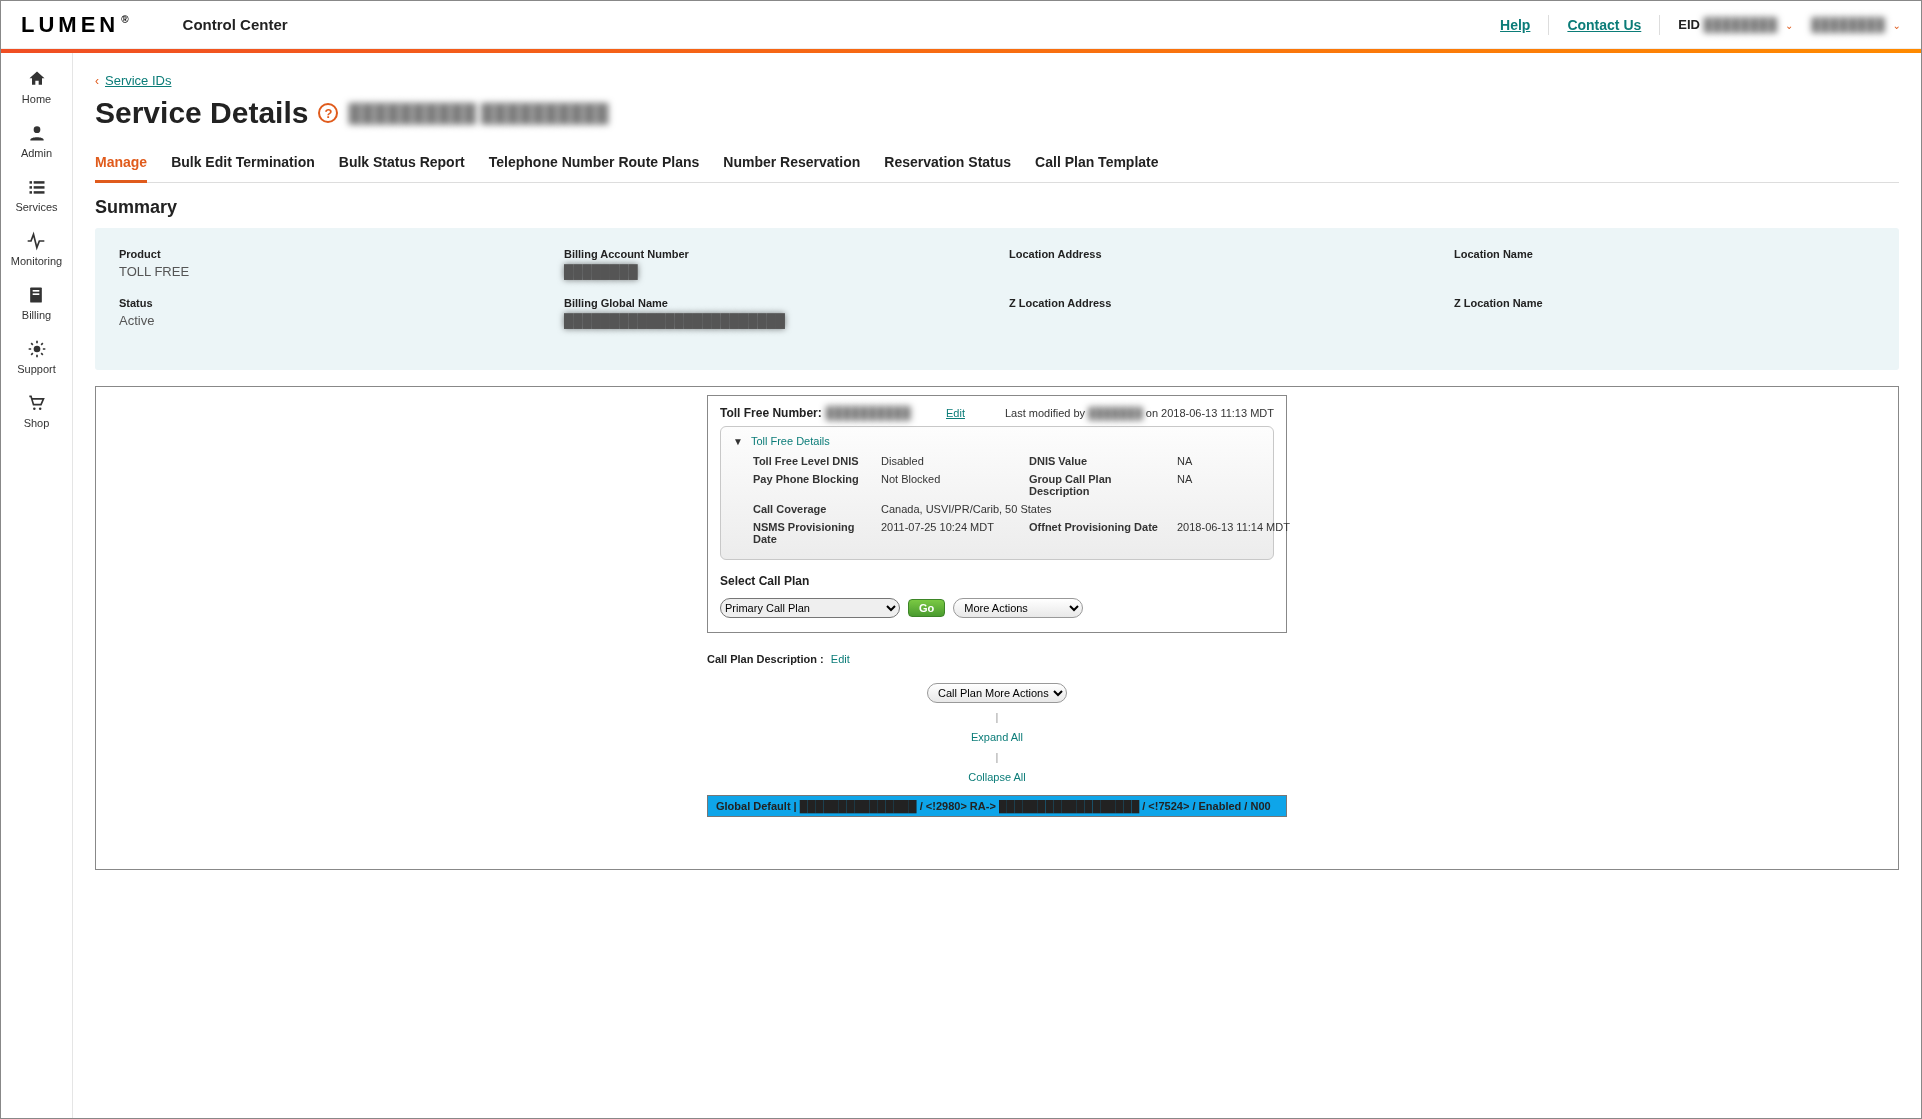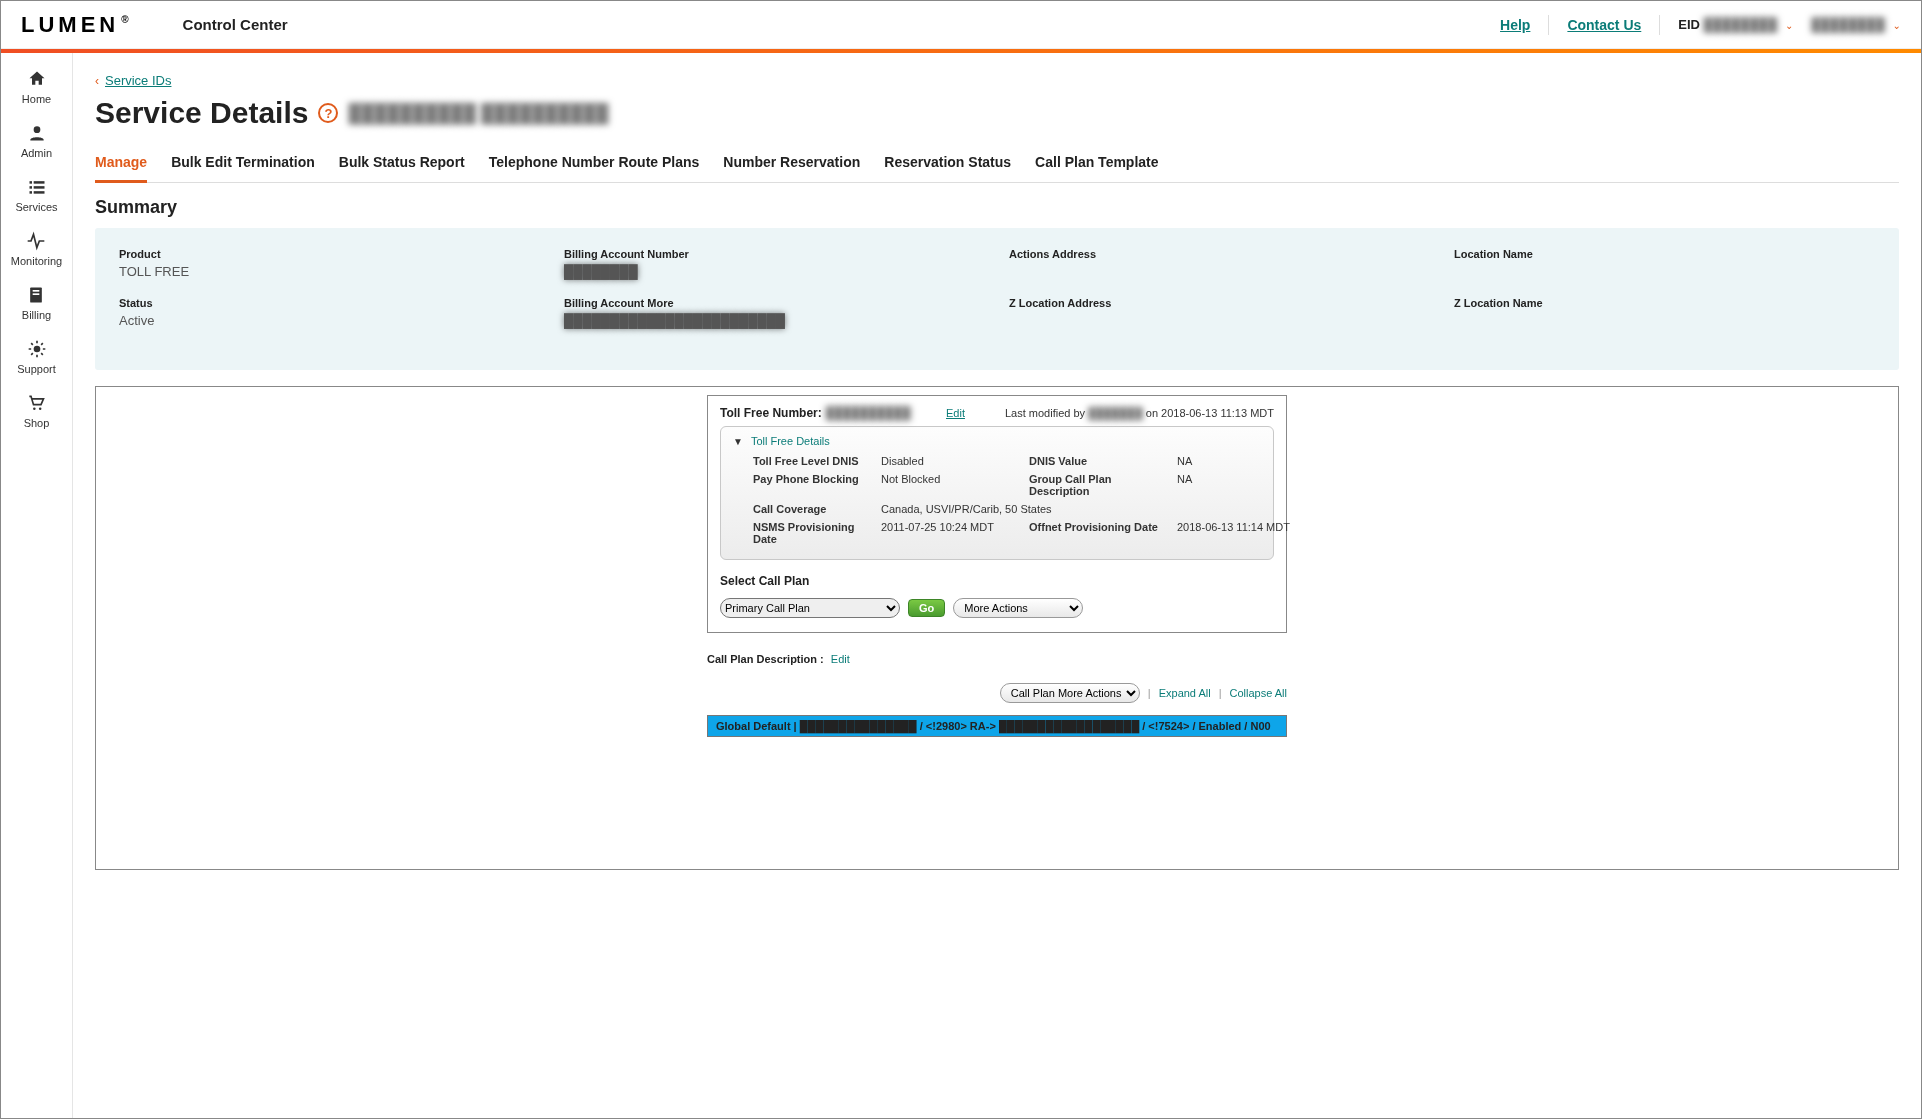--- a/index.html
+++ b/index.html
@@ -51,21 +51,21 @@
 .toll-k { font-weight: 700; color: #333; }
 .toll-v { color: #333; }
 .select-label { font-weight: 700; font-size: 12px; margin-bottom: 10px; }
 .plan-row { display: flex; gap: 8px; align-items: center; }
 .plan-select { width: 180px; font-size: 11px; height: 20px; border-radius: 10px; }
 .go-btn { background: linear-gradient(#7ac943, #4a9b2f); color: #fff; border: 1px solid #3d8527; border-radius: 4px; padding: 2px 10px; font-size: 11px; font-weight: 700; cursor: pointer; }
 .more-actions { width: 130px; font-size: 11px; height: 20px; border: 1px solid #999; border-radius: 10px; padding-left: 6px; background: linear-gradient(#fff, #e8e8e8); }
 .below-panel { width: 580px; margin: 20px auto 0; font-size: 11px; }
 .cpd-row { margin-bottom: 18px; }
 .cpd-row .edit { color: #0b7c78; cursor: pointer; margin-left: 4px; }
-.cpma-row { display: flex; align-items: center; justify-content: flex-end; gap: 8px; margin-bottom: 12px; }
+.cpma-row { display: flex; align-items: center; justify-content: flex-end; gap: 8px; margin-bottom: 12px; flex-direction: column; }
 .cpma { width: 140px; font-size: 11px; height: 20px; border: 1px solid #999; border-radius: 10px; padding-left: 6px; background: linear-gradient(#fff, #e8e8e8); }
 .exp-link { color: #0b7c78; cursor: pointer; font-size: 11px; }
 .sep { color: #999; }
 .global-row { border: 1px solid #777; background: #0ea5e9; padding: 4px 8px; font-size: 11px; font-weight: 700; white-space: nowrap; overflow: hidden; }
 </style>
 </head>
 <body>
 
 <div class="app">
 
@@ -179,33 +179,33 @@
         <div class="summary-grid">
           <div>
             <div class="sum-label">Product</div>
             <div class="sum-val">TOLL FREE</div>
           </div>
           <div>
             <div class="sum-label">Billing Account Number</div>
             <div class="sum-val blurred">████████</div>
           </div>
           <div>
-            <div class="sum-label">Actions Address</div>
+            <div class="sum-label">Location Address</div>
             <div class="sum-val"></div>
           </div>
           <div>
             <div class="sum-label">Location Name</div>
             <div class="sum-val"></div>
           </div>
           <div>
             <div class="sum-label">Status</div>
             <div class="sum-val">Active</div>
           </div>
           <div>
-            <div class="sum-label">Billing Account More</div>
+            <div class="sum-label">Billing Global Name</div>
             <div class="sum-val blurred">████████████████████████</div>
           </div>
           <div>
             <div class="sum-label">Z Location Address</div>
             <div class="sum-val"></div>
           </div>
           <div>
             <div class="sum-label">Z Location Name</div>
             <div class="sum-val"></div>
           </div>

